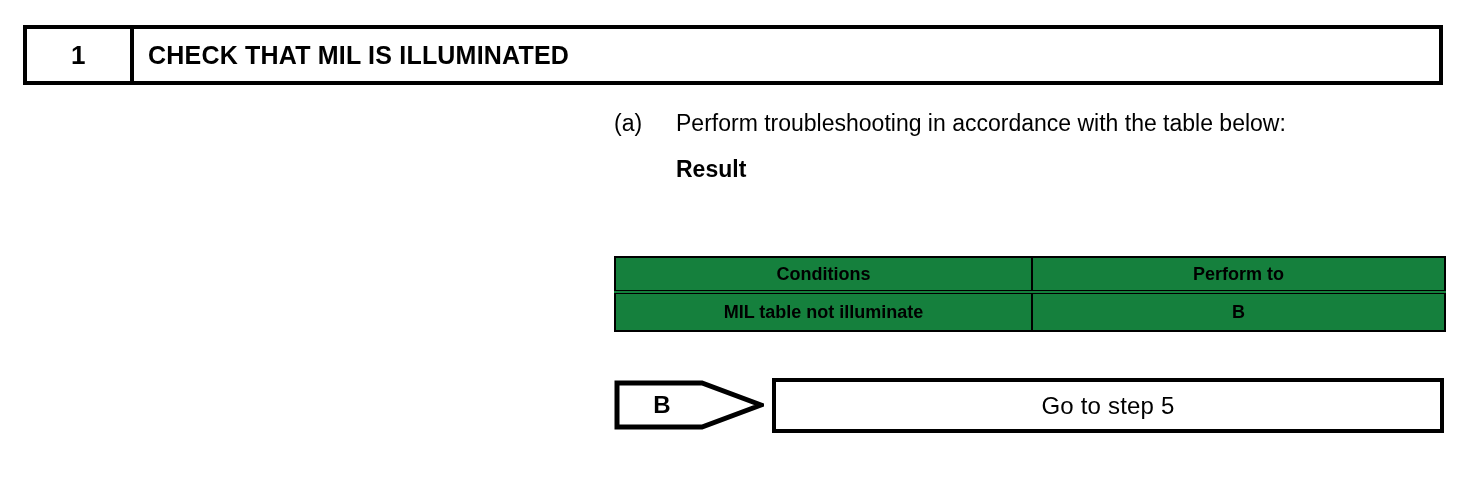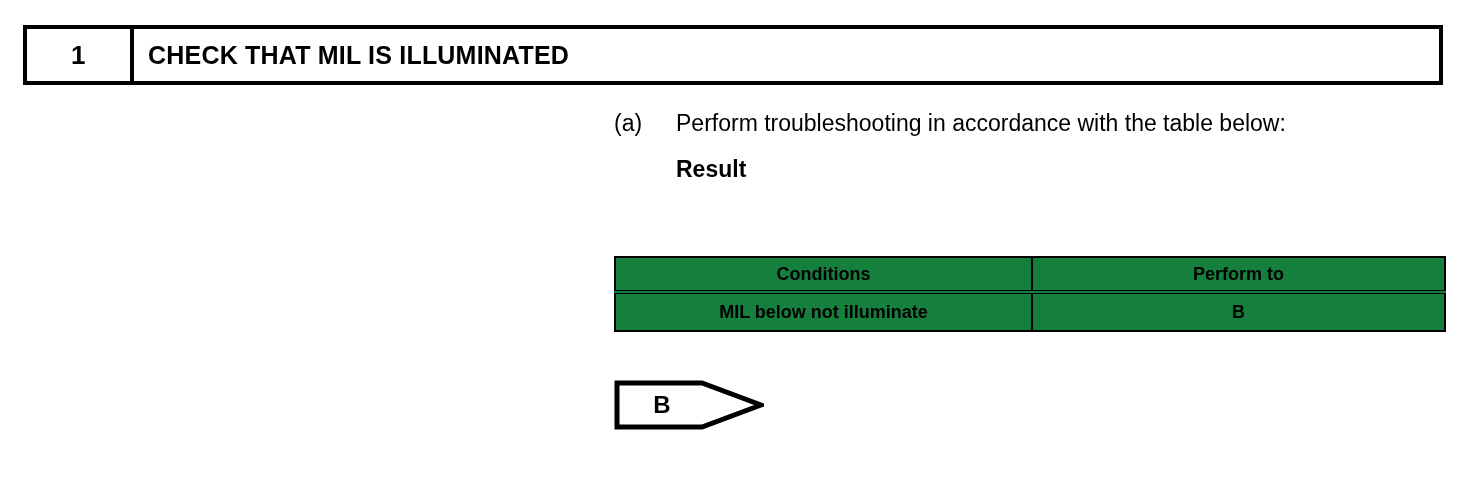--- a/index.html
+++ b/index.html
@@ -200,31 +200,34 @@
 
   <table class="result-table">
     <thead>
       <tr>
         <th class="col-conditions">Conditions</th>
         <th class="col-proceed">Perform to</th>
       </tr>
     </thead>
     <tbody>
       <tr>
-        <td>MIL below not illuminate</td>
+        <td>MIL table not illuminate</td>
         <td>B</td>
       </tr>
     </tbody>
   </table>
 
   <div class="flow-row">
 
     <div class="flow-tag">
       <svg width="150" height="50" viewBox="0 0 150 50">
         <polygon points="3,3 88,3 147,25 88,47 3,47" fill="#ffffff" stroke="#000000" stroke-width="5" stroke-linejoin="miter"></polygon>
       </svg>
       <div class="flow-tag-label">B</div>
     </div>
 
+    <div class="goto-box">
+      <span class="goto-label">Go to step 5</span>
+    </div>
 
   </div>
 
 </div>
 
 </body></html>

